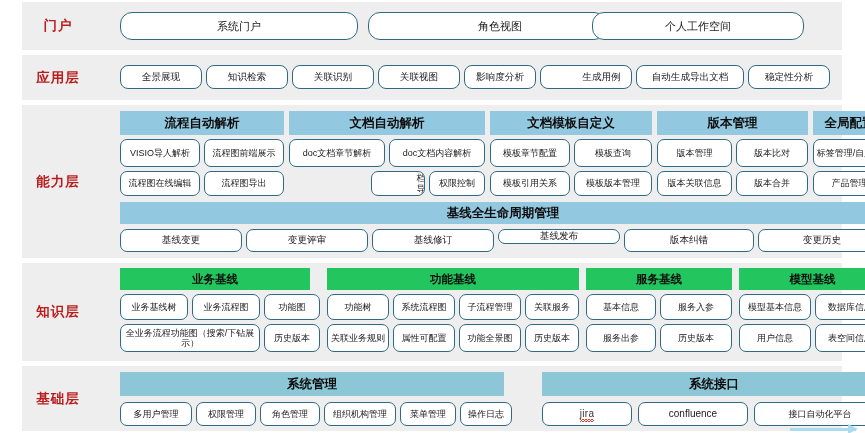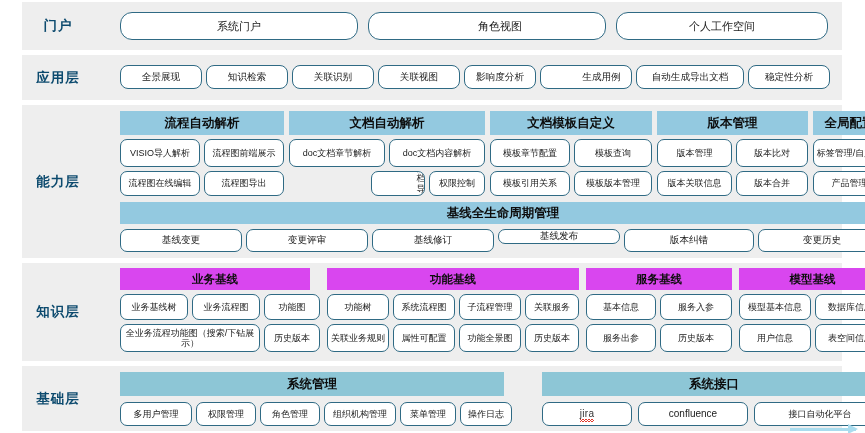--- a/index.html
+++ b/index.html
@@ -34,21 +34,21 @@
     left: 0;
     top: 0;
     width: 72px;
     height: 100%;
     display: flex;
     align-items: center;
     justify-content: center;
     font-weight: bold;
     font-size: 13.5px;
     letter-spacing: 1px;
-    color: #0c4a6e;
+    color: #b91c1c;
   }
   .row-body {
     position: absolute;
     left: 74px;
     top: 0;
     right: 0;
     height: 100%;
   }
 
   
@@ -87,21 +87,21 @@
     align-items: center;
     justify-content: center;
     font-weight: bold;
     color: #0d0d0d;
   }
   .band.cap {
     background: #93c9e0;
     font-size: 12.5px;
   }
   .band.know {
-    background: #d946ef;
+    background: #22c55e;
     font-size: 11.5px;
   }
   .band.base {
     background: #8dc6d6;
     font-size: 12.5px;
   }
 
   
   .squiggle {
     position: relative;
@@ -135,21 +135,21 @@
 </head>
 <body>
 
 <div id="root">
 
   <div class="row" style="top:2px;height:48px;">
     <div class="row-label">门户</div>
     <div class="row-body">
       <div class="pill big" style="left:24px;top:10px;width:238px;height:28px;">系统门户</div>
       <div class="pill big" style="left:272px;top:10px;width:238px;height:28px;padding-left:28px;">角色视图</div>
-      <div class="pill big" style="left:520px;top:10px;width:212px;height:28px;">个人工作空间</div>
+      <div class="pill big" style="left:496px;top:10px;width:212px;height:28px;">个人工作空间</div>
     </div>
   </div>
 
   <div class="row" style="top:55px;height:45px;">
     <div class="row-label">应用层</div>
     <div class="row-body">
       <div class="pill app" style="left:24px;top:10px;width:82px;">全景展现</div>
       <div class="pill app" style="left:110px;top:10px;width:82px;">知识检索</div>
       <div class="pill app" style="left:196px;top:10px;width:82px;">关联识别</div>
       <div class="pill app" style="left:282px;top:10px;width:82px;">关联视图</div>

